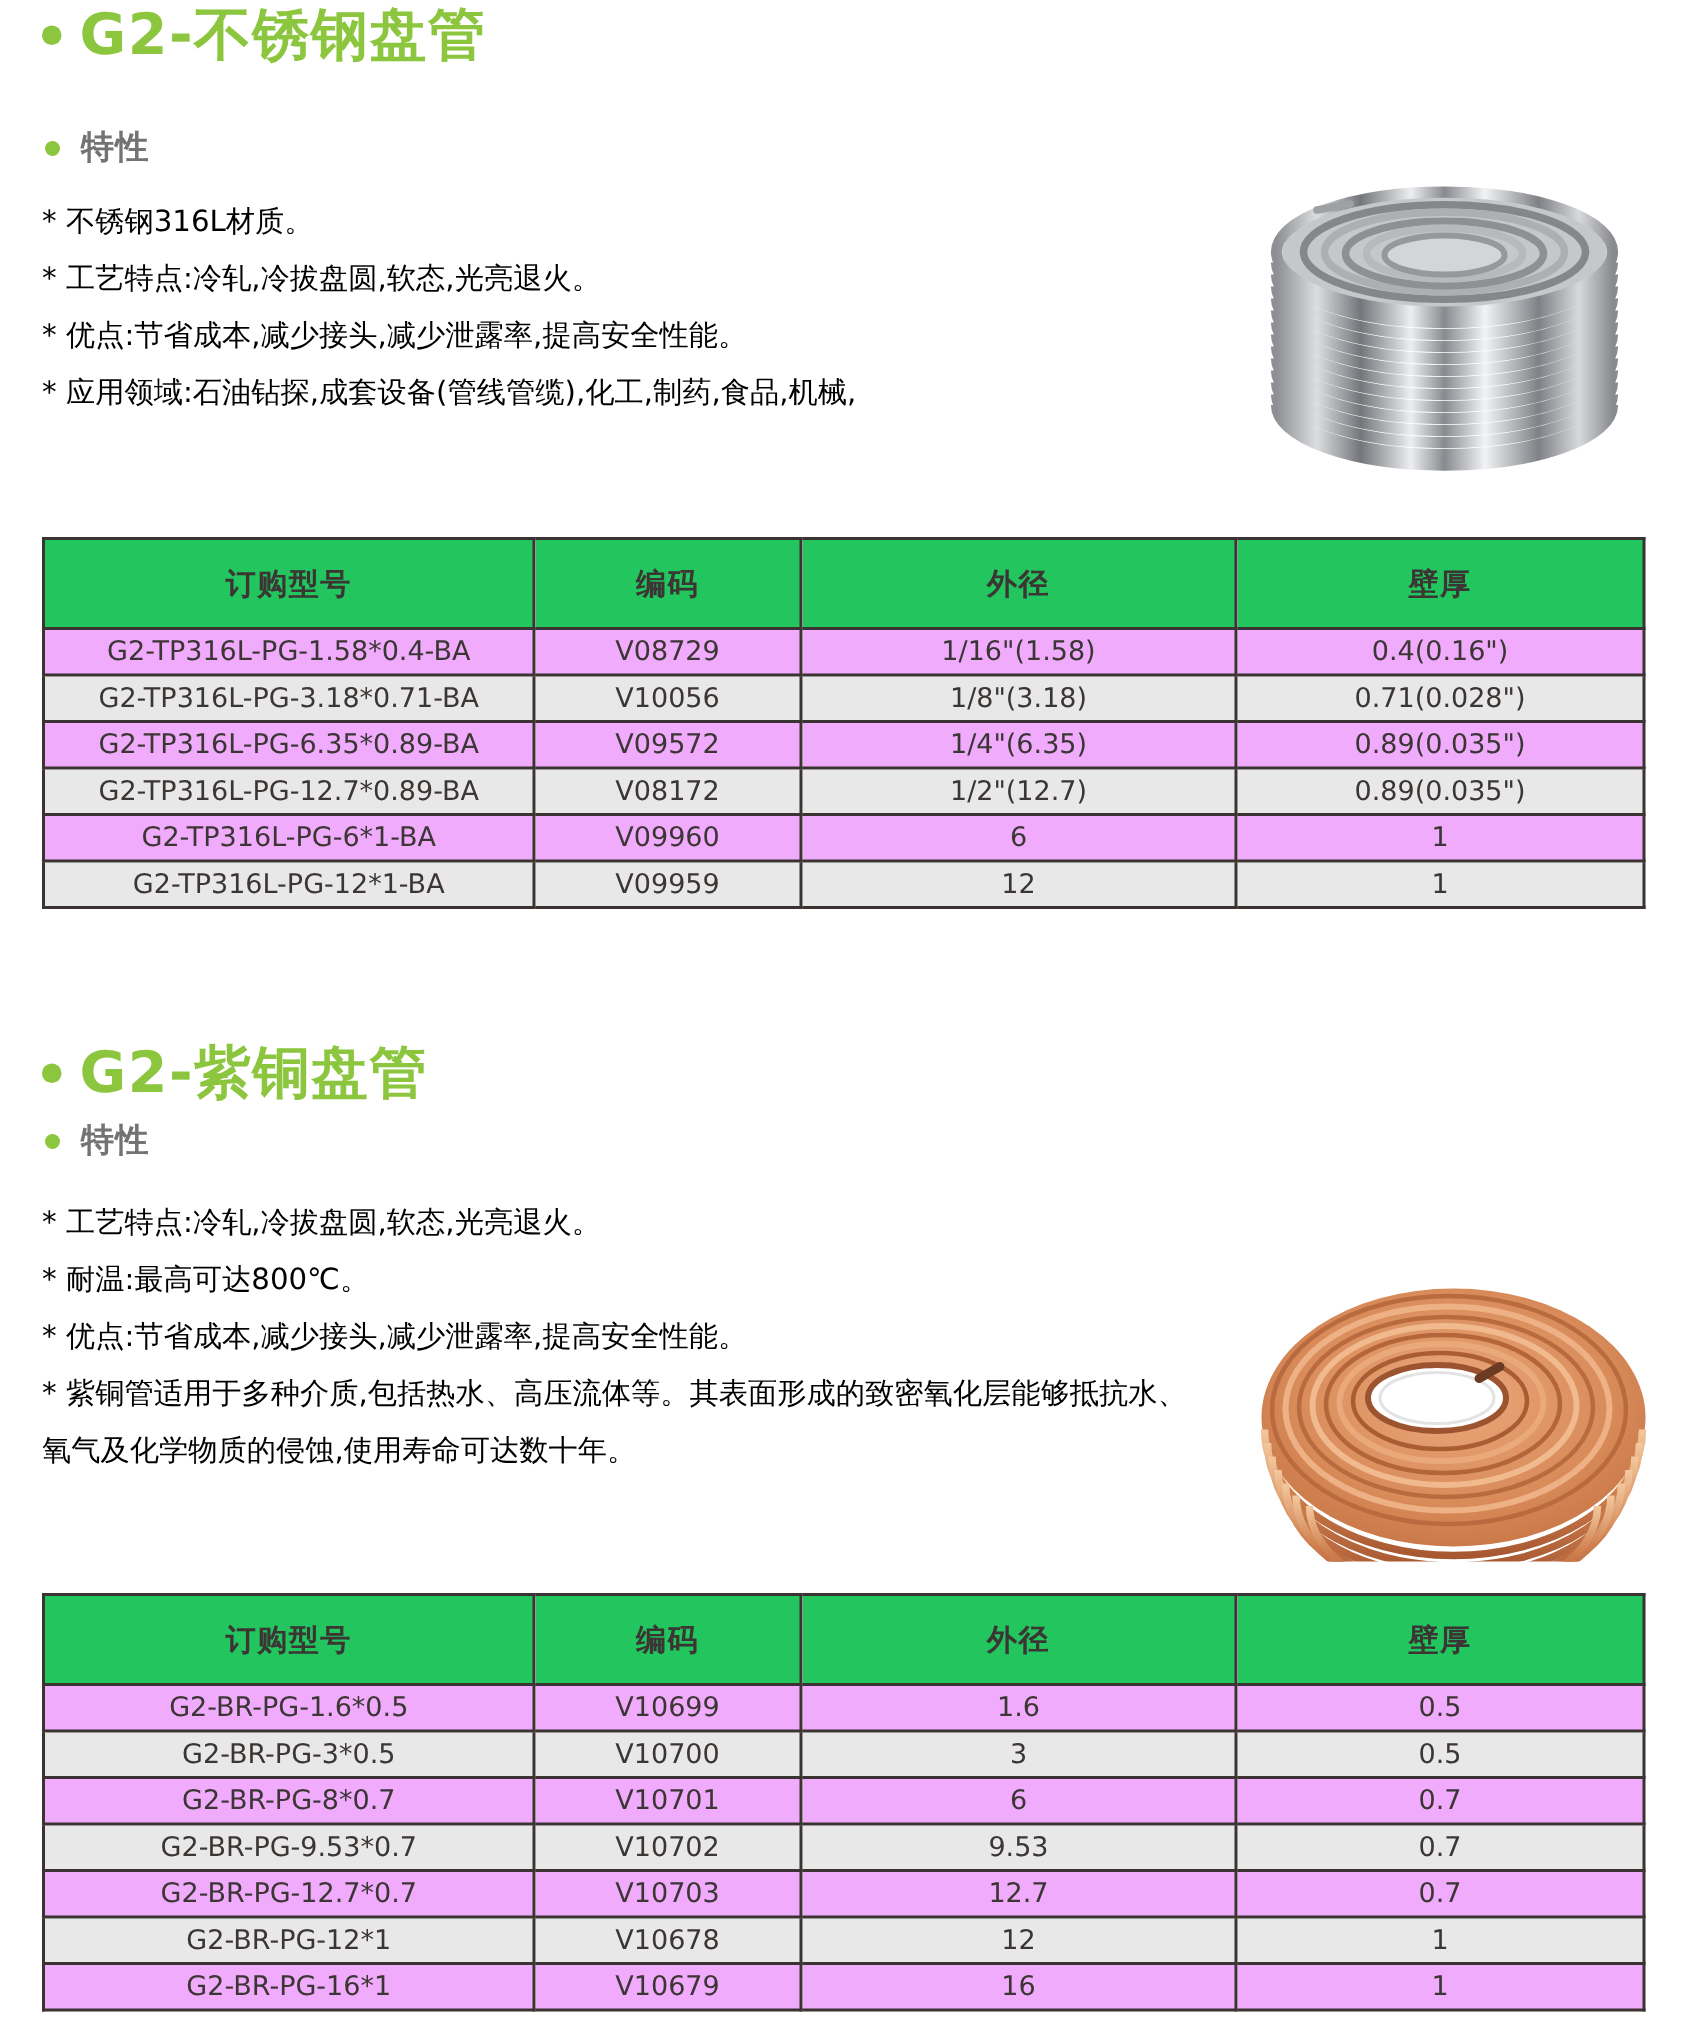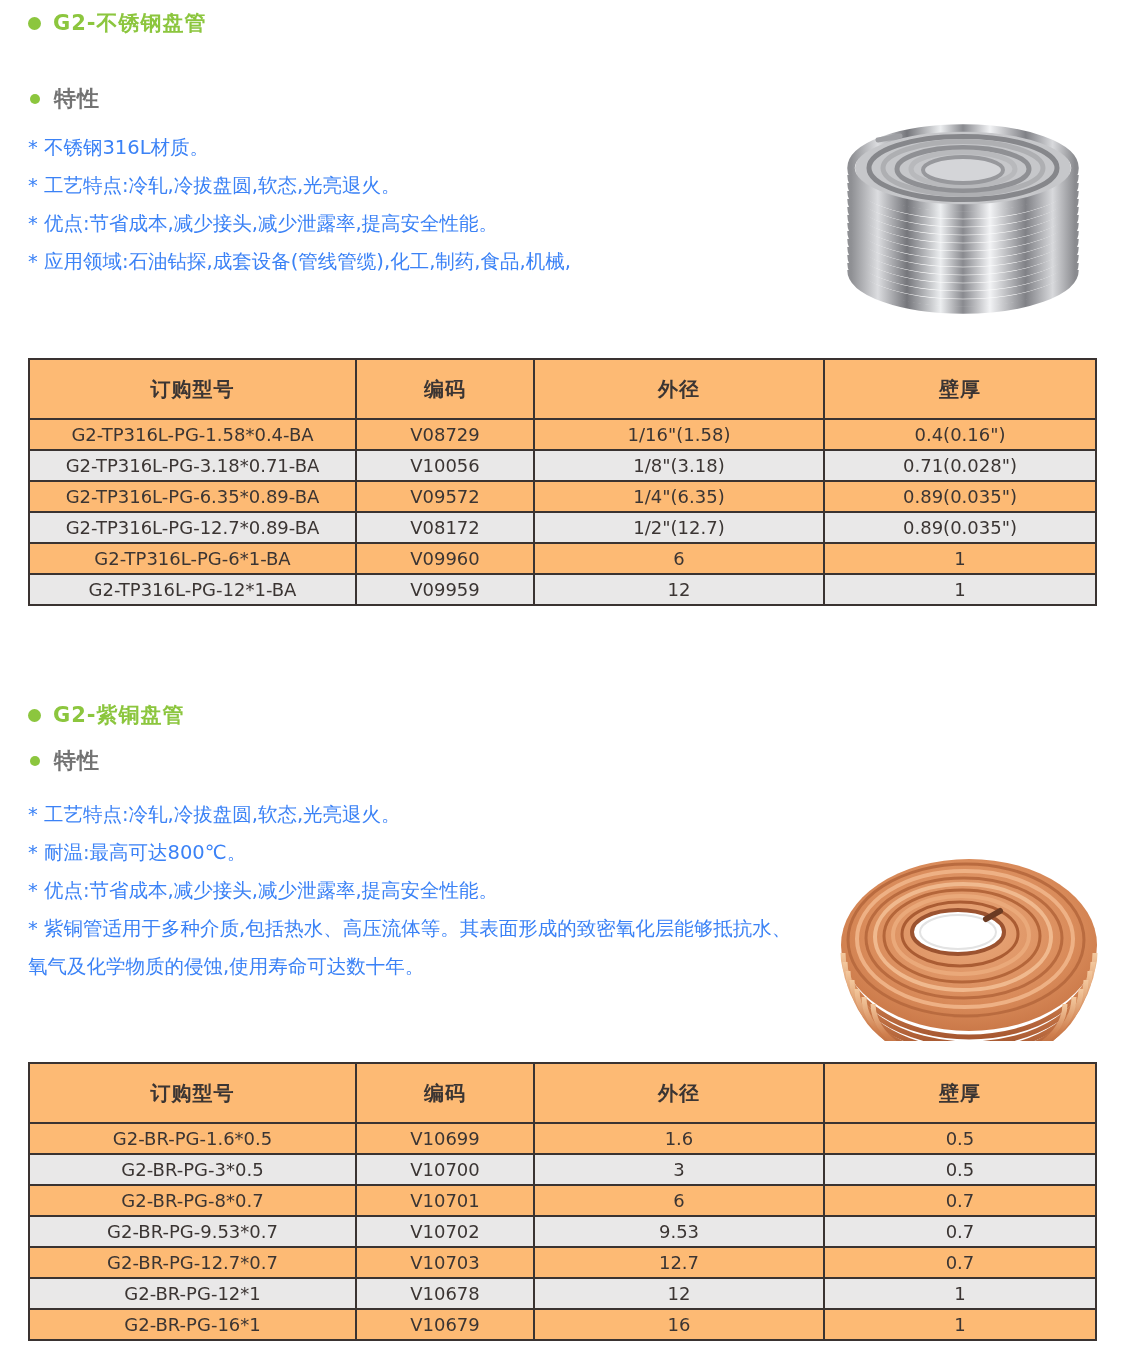--- a/index.html
+++ b/index.html
@@ -22,21 +22,21 @@
     left: 28px;
   }
   .section-title .dot {
     width: 13px; height: 13px;
     border-radius: 50%;
     background: #8cc63e;
     flex: 0 0 auto;
   }
   .section-title h1 {
     margin: 0;
-    font-size: 21px;
+    font-size: 38px;
     line-height: 34px;
     font-weight: bold;
     color: #8cc63e;
     letter-spacing: 1px;
   }
   .feature-heading {
     position: absolute;
     display: flex;
     align-items: center;
     gap: 14px;
@@ -57,21 +57,21 @@
     letter-spacing: 1px;
   }
 
   
   .features {
     position: absolute;
     left: 28px;
     width: 802px;
     font-size: 19.5px;
     line-height: 38px;
-    color: #3b82f6;
+    color: #000000;
   }
   .feature-line { white-space: normal; }
 
   
   .product-image { position: absolute; }
 
   
   table.spec-table {
     position: absolute;
     left: 28px;
@@ -83,29 +83,29 @@
   table.spec-table th, table.spec-table td {
     border: 2px solid #3a3331;
     text-align: center;
     vertical-align: middle;
     color: #3b3533;
     padding: 0;
     overflow: hidden;
   }
   table.spec-table th {
     height: 58px;
-    background: #fdba74;
+    background: #22c55e;
     font-size: 20px;
     font-weight: 600;
     letter-spacing: 1px;
   }
   table.spec-table td {
     height: 29px;
     font-size: 18px;
-    background: #fdba74;
+    background: #f0abfc;
   }
   table.spec-table tbody tr:nth-child(even) td { background: #e9e8e8; }
   table.spec-table .col-model { width: 325px; }
   table.spec-table .col-code  { width: 176px; }
   table.spec-table .col-od    { width: 288px; }
   table.spec-table .col-wall  { width: 270px; }
 
   
   #s1-title   { top: 6px; }
   #s1-feathead{ top: 86px; }

